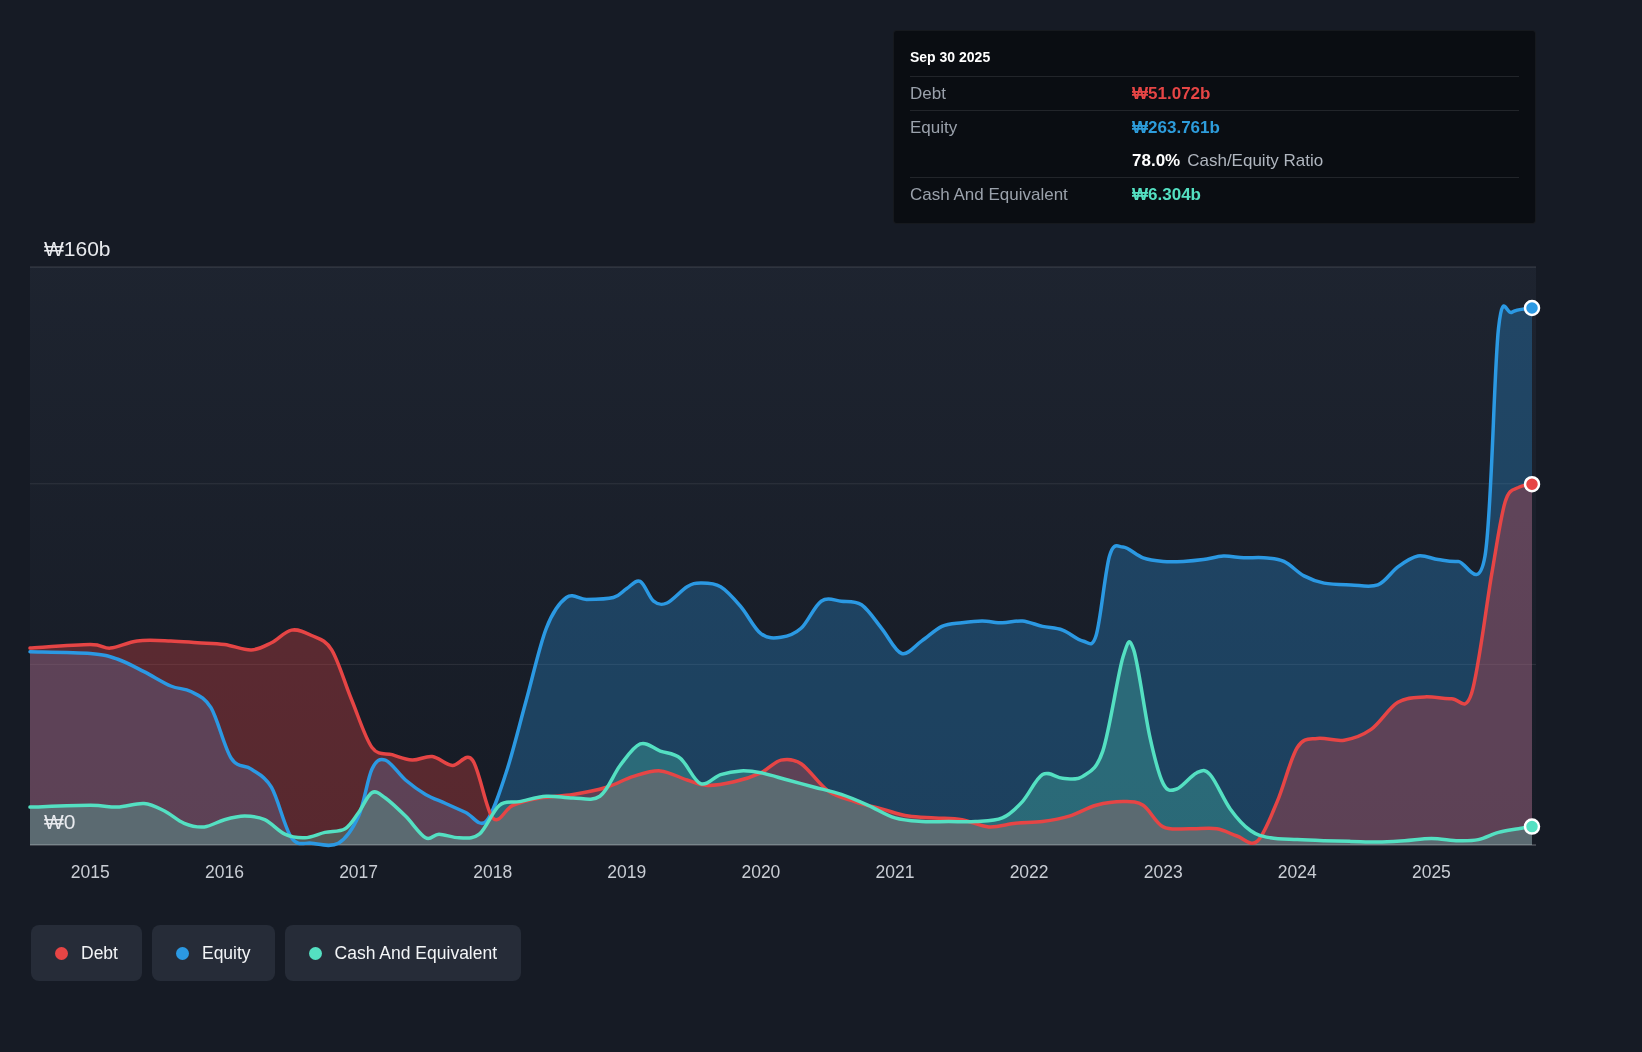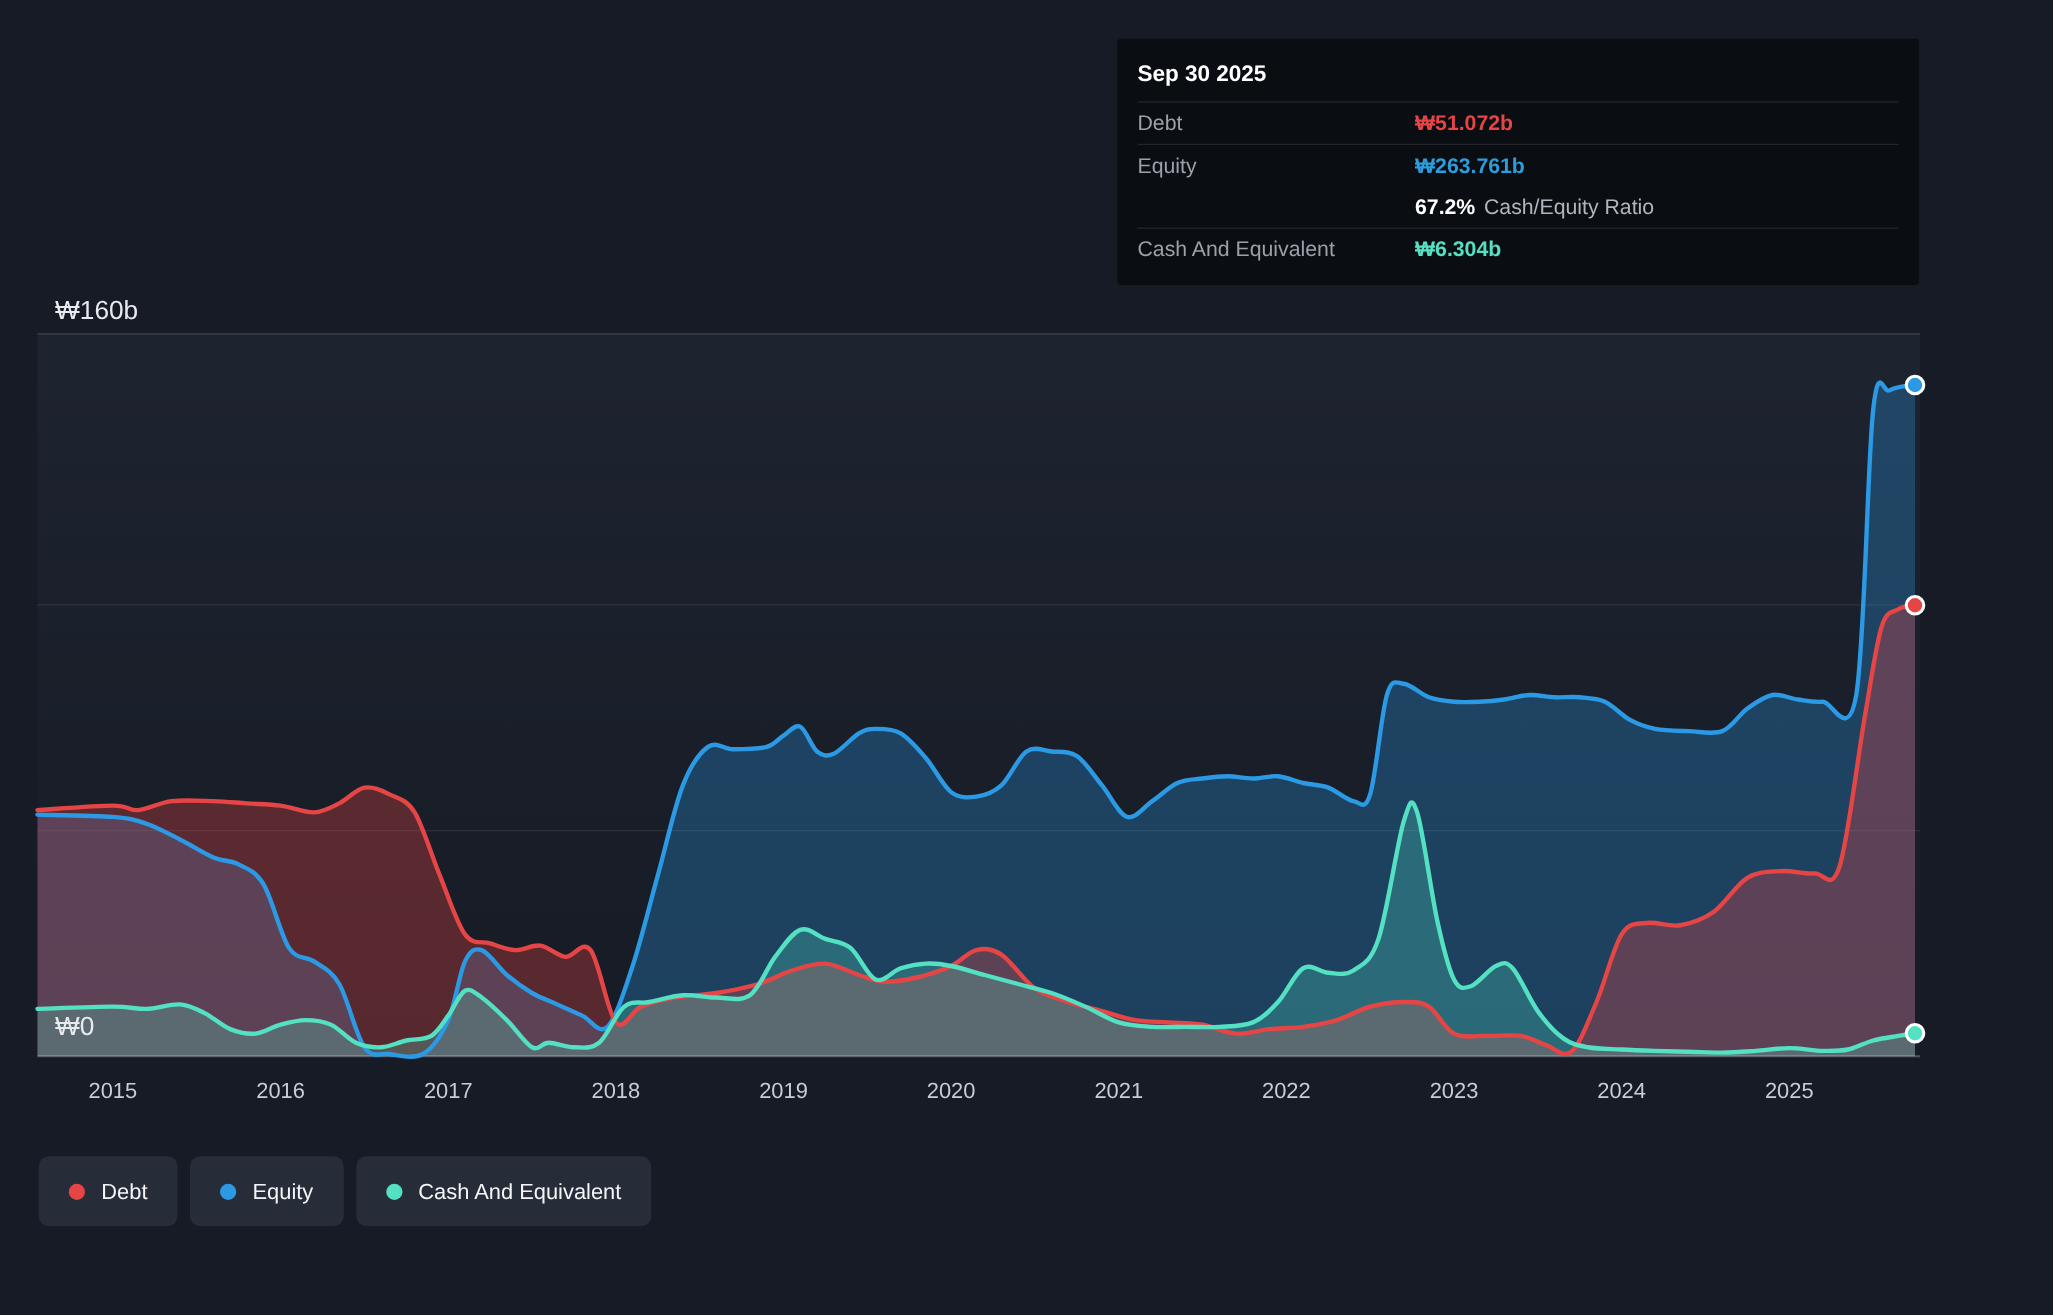--- a/index.html
+++ b/index.html
@@ -7,21 +7,21 @@
   #chart-svg{position:absolute;left:0;top:0;width:1642px;height:1052px;}
   svg text{font-family:"Liberation Sans",sans-serif;}
 
   .y-label{position:absolute;color:#e8eaee;font-size:21px;line-height:22px;}
   .y-label.top{left:44px;top:238px;}
   .y-label.zero{left:44px;top:811px;}
 
   .tooltip{position:absolute;left:893px;top:30px;width:643px;box-sizing:border-box;
            background:#0a0d12;border:1px solid rgba(255,255,255,0.05);border-radius:4px;
            padding:10px 16px 12px 16px;}
-  .tooltip-title{font-size:18px;font-weight:bold;color:#ffffff;padding:8px 0 11px 0;}
+  .tooltip-title{font-size:14px;font-weight:bold;color:#ffffff;padding:8px 0 11px 0;}
   .t-row{display:flex;align-items:center;height:33px;font-size:17px;
          border-top:1px solid rgba(255,255,255,0.10);}
   .t-row.no-border{border-top:none;}
   .t-label{width:222px;color:#9aa1ab;}
   .t-value{font-weight:bold;}
   .ratio-bold{color:#ffffff;font-weight:bold;}
   .ratio-rest{color:#b0b6bf;font-weight:normal;margin-left:7px;}
 
   .legend{position:absolute;left:31px;top:925px;display:flex;gap:10px;}
   .legend-item{display:flex;align-items:center;height:56px;padding:0 24px;
@@ -78,21 +78,21 @@
       <div class="t-label">Debt</div>
       <div class="t-value" style="color: rgb(230, 69, 69);">₩51.072b</div>
     </div>
     <div class="t-row">
       <div class="t-label">Equity</div>
       <div class="t-value" style="color: rgb(45, 156, 219);">₩263.761b</div>
     </div>
     <div class="t-row no-border">
       <div class="t-label"></div>
       <div class="t-value">
-        <span class="ratio-bold">67.2%</span><span class="ratio-rest">Cash/Equity Ratio</span>
+        <span class="ratio-bold">78.0%</span><span class="ratio-rest">Cash/Equity Ratio</span>
       </div>
     </div>
     <div class="t-row">
       <div class="t-label">Cash And Equivalent</div>
       <div class="t-value" style="color: rgb(84, 224, 194);">₩6.304b</div>
     </div>
   </div>
 
   <div class="legend">
     <div class="legend-item">

